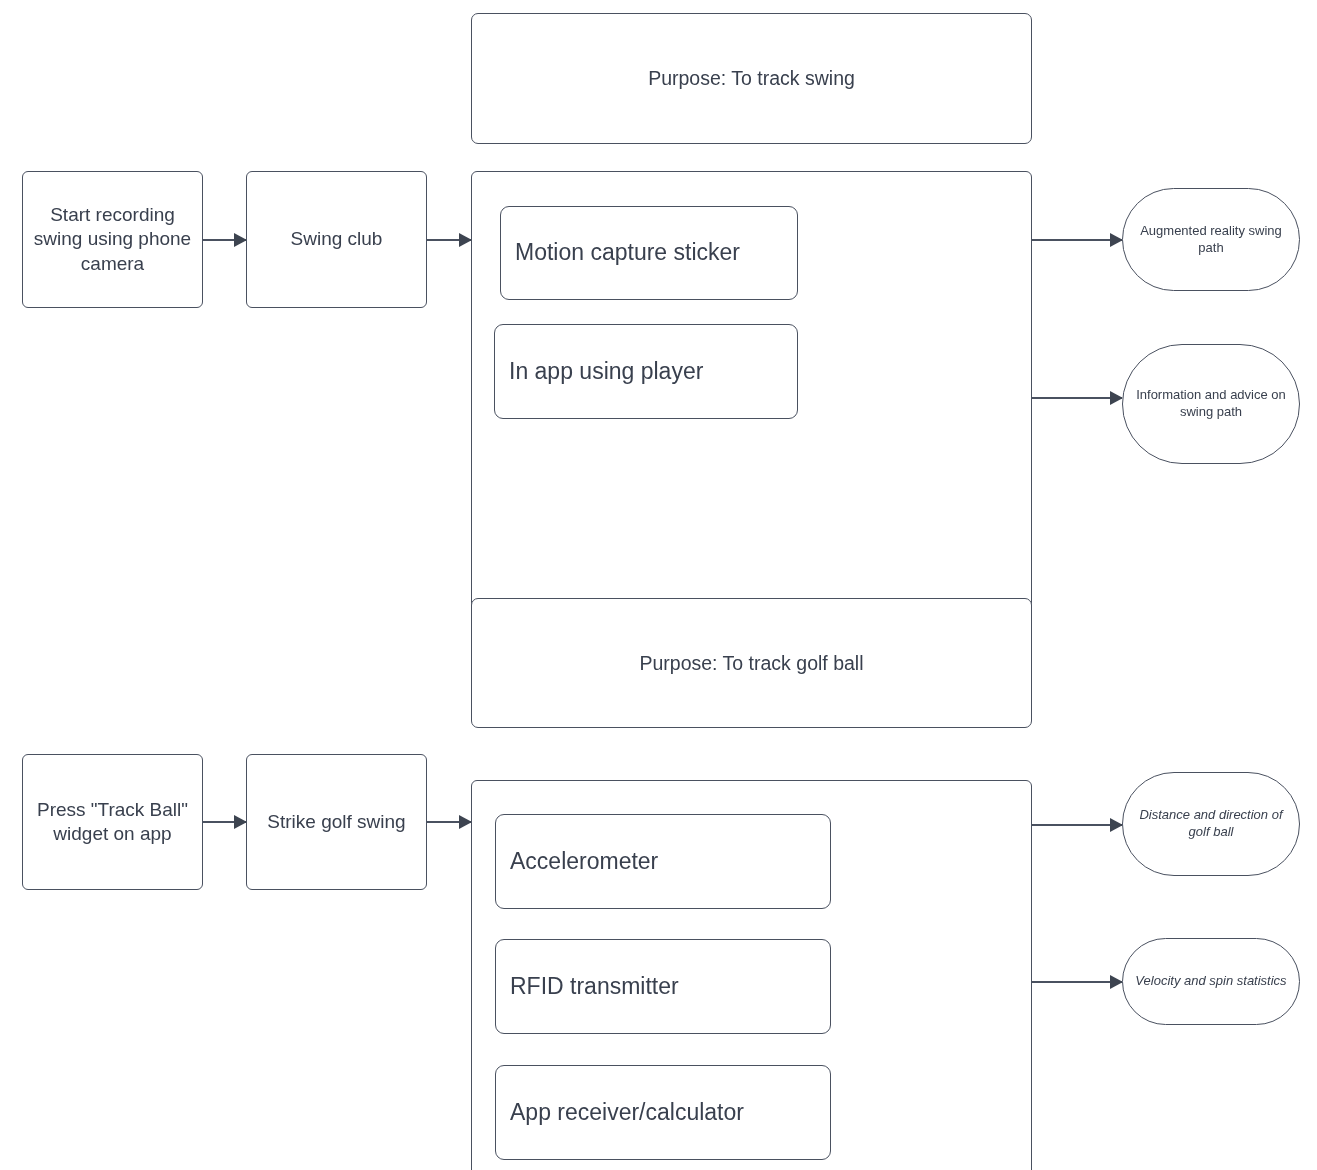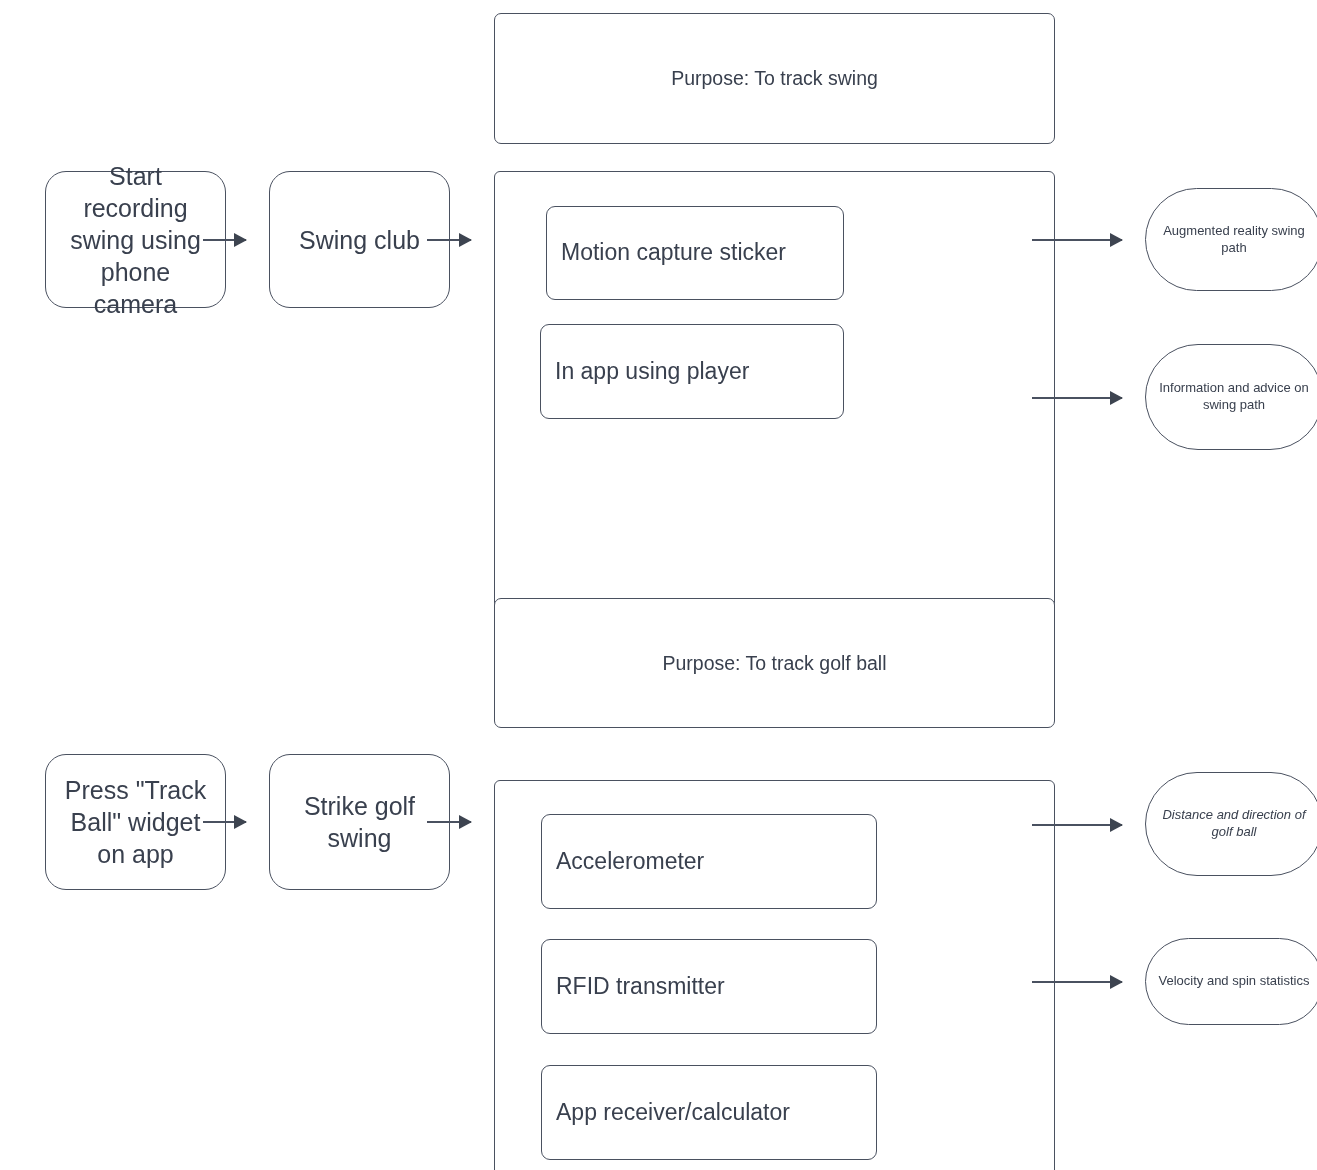--- a/index.html
+++ b/index.html
@@ -25,25 +25,24 @@
     position: absolute;
     box-sizing: border-box;
     background: #ffffff;
     border: 1.4px solid #4a5160;
     display: flex;
     align-items: center;
     justify-content: center;
     text-align: center;
     line-height: 1.28;
     color: #39404e;
-    margin-left: 23px;
   }
   .proc {                 
-    border-radius: 21px;
-    font-size: 25px;
+    border-radius: 6px;
+    font-size: 19px;
     padding: 20px 10px;
   }
   .purpose {              
     border-radius: 7px;
     font-size: 19.5px;
   }
   .group {                
     border-radius: 6px;
     display: block;
   }
@@ -97,21 +96,21 @@
     <div class="node sub" style="left:28px; top:34px; width:298px; height:94px;">Motion capture sticker</div>
     <div class="node sub" style="left:22px; top:152px; width:304px; height:95px;">In app using player</div>
   </div>
 
   <div class="conn" style="left:1032px; top:239px; width:90px;"></div>
 
   <div class="node pill" style="left:1122px; top:188px; width:178px; height:103px;">Augmented reality swing path</div>
 
   <div class="conn" style="left:1032px; top:397px; width:90px;"></div>
 
-  <div class="node pill" style="left:1122px; top:344px; width:178px; height:106px;">Information and advice on swing path</div>
+  <div class="node pill" style="left:1122px; top:344px; width:178px; height:120px;">Information and advice on swing path</div>
 
   <div class="node purpose" style="left:471px; top:598px; width:561px; height:130px;">Purpose: To track golf ball</div>
 
   <div class="node proc" style="left:22px; top:754px; width:181px; height:136px;">Press "Track Ball" widget on app</div>
 
   <div class="conn" style="left:203px; top:821px; width:43px;"></div>
 
   <div class="node proc" style="left:246px; top:754px; width:181px; height:136px;">Strike golf swing</div>
 
   <div class="conn" style="left:427px; top:821px; width:44px;"></div>
@@ -121,15 +120,15 @@
     <div class="node sub" style="left:23px; top:284px; width:336px; height:95px;">App receiver/calculator</div>
     <div class="node sub" style="left:23px; top:158px; width:336px; height:95px;">RFID transmitter</div>
   </div>
 
   <div class="conn" style="left:1032px; top:824px; width:90px;"></div>
 
   <div class="node pill" style="left:1122px; top:772px; width:178px; height:104px;font-style:italic;">Distance and direction of golf ball</div>
 
   <div class="conn" style="left:1032px; top:981px; width:90px;"></div>
 
-  <div class="node pill" style="left:1122px; top:938px; width:178px; height:87px;">Velocity and spin statistics</div>
+  <div class="node pill" style="left:1122px; top:938px; width:178px; height:87px;font-style:italic;">Velocity and spin statistics</div>
 
 </div>
 
 </body></html>

